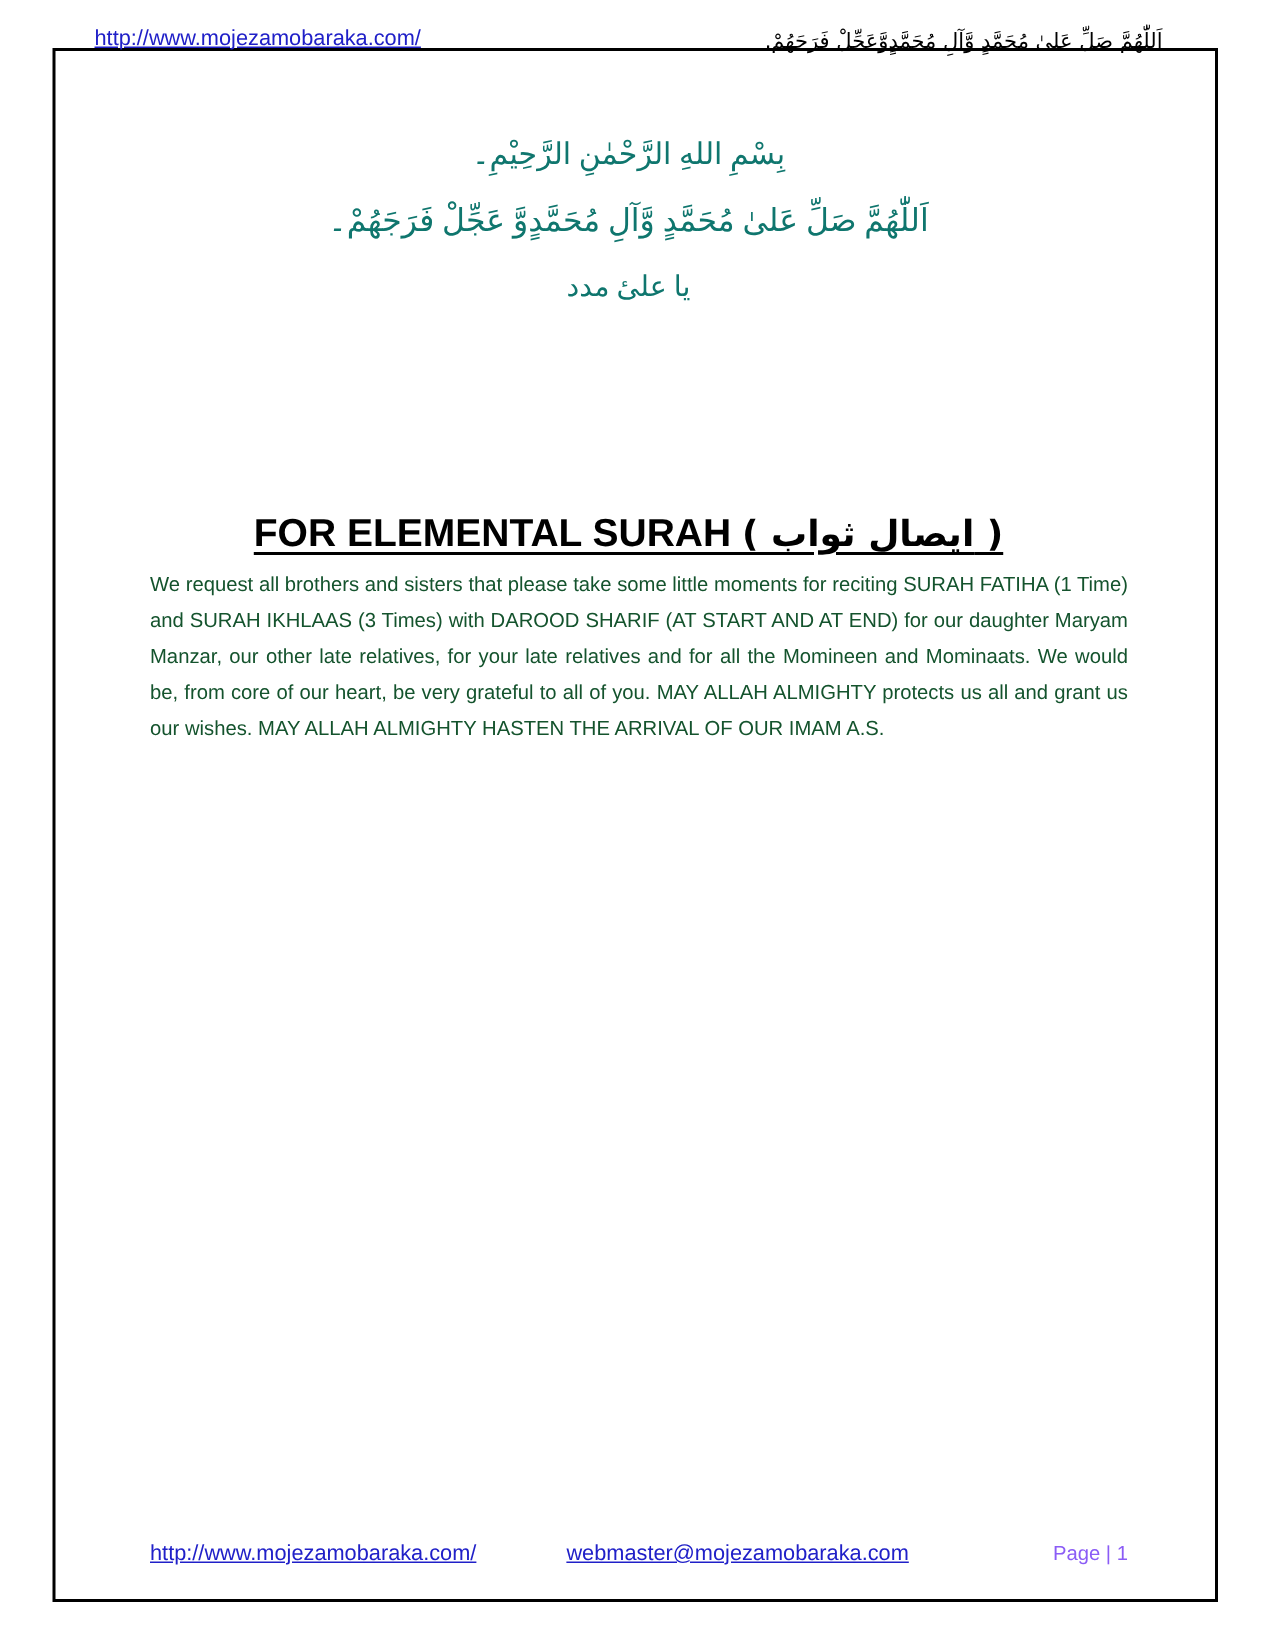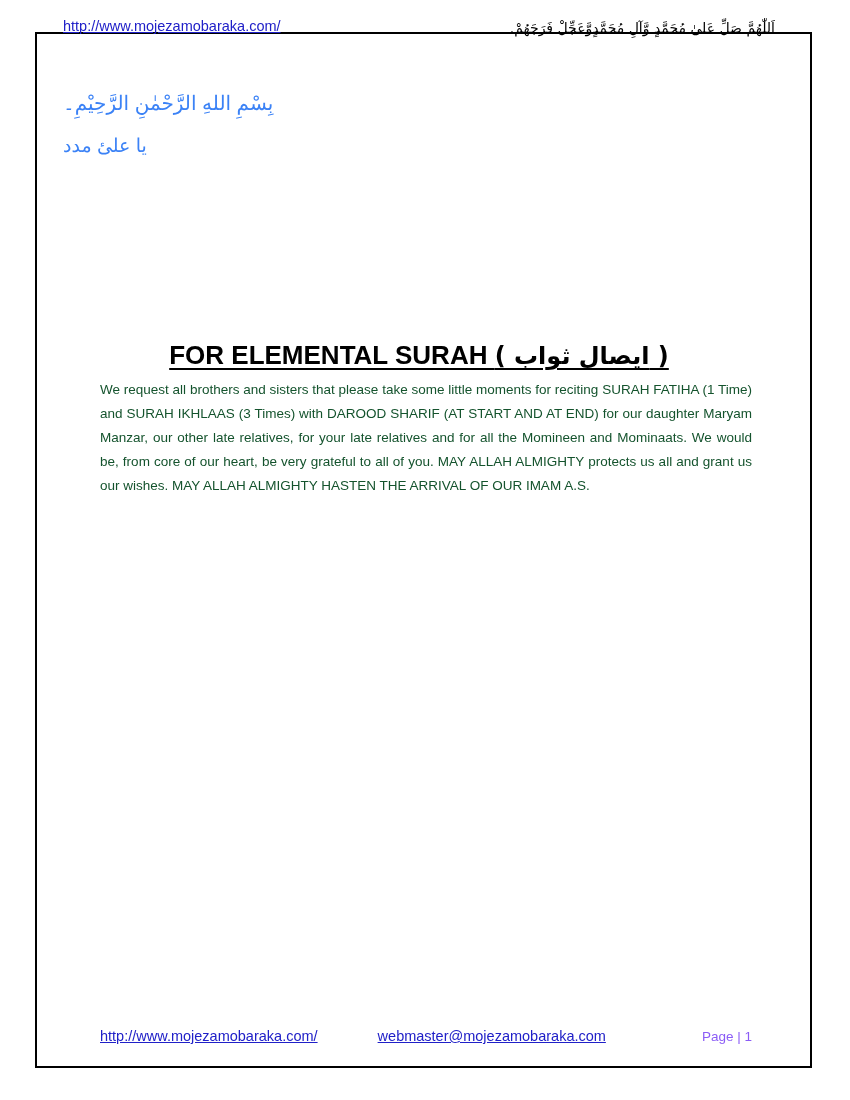--- a/index.html
+++ b/index.html
@@ -58,24 +58,24 @@
     white-space: nowrap;
     line-height: 1.5;
   }
 
   
   .invocations {
     position: absolute;
     left: 63px;
     top: 88px;
     width: 712px;
-    text-align: left;
+    text-align: center;
     direction: rtl;
-    font-family: Liberation Sans, sans-serif;
-    color: #3b82f6;
+    font-family: Liberation Serif, serif;
+    color: #0f766e;
   }
   .bismillah {
     font-size: 20px;
     line-height: 1.5;
     margin: 0 0 14px 0;
   }
   .darood {
     font-size: 21px;
     line-height: 1.5;
     margin: 0 0 14px 0;
@@ -151,20 +151,21 @@
 
   <div class="page-border"></div>
 
   <div class="doc-header">
     <a class="link" href="#">http://www.mojezamobaraka.com/</a>
     <div class="header-arabic">اَللّٰهُمَّ صَلِّ عَلىٰ مُحَمَّدٍ وَّآلِ مُحَمَّدٍوَّعَجِّلْ فَرَجَهُمْ.</div>
   </div>
 
   <div class="invocations">
     <p class="bismillah">بِسْمِ اللهِ الرَّحْمٰنِ الرَّحِيْمِ۔</p>
+    <p class="darood">اَللّٰهُمَّ صَلِّ عَلىٰ مُحَمَّدٍ وَّآلِ مُحَمَّدٍوَّ عَجِّلْ فَرَجَهُمْ۔</p>
     <p class="madad">یا علیٔ مدد</p>
   </div>
 
   <div class="title-wrap">
     <h1 class="doc-title"><span>FOR ELEMENTAL SURAH </span><span class="ar">( ایصال ثواب )</span></h1>
   </div>
 
   <div class="body-text">We request all brothers and sisters that please take some little moments for reciting SURAH FATIHA (1 Time) and SURAH IKHLAAS (3 Times) with DAROOD SHARIF (AT START AND AT END) for our daughter Maryam Manzar, our other late relatives, for your late relatives and for all the Momineen and Mominaats. We would be, from core of our heart, be very grateful to all of you. MAY ALLAH ALMIGHTY protects us all and grant us our wishes. MAY ALLAH ALMIGHTY HASTEN THE ARRIVAL OF OUR IMAM A.S.</div>
 
   <div class="doc-footer">

